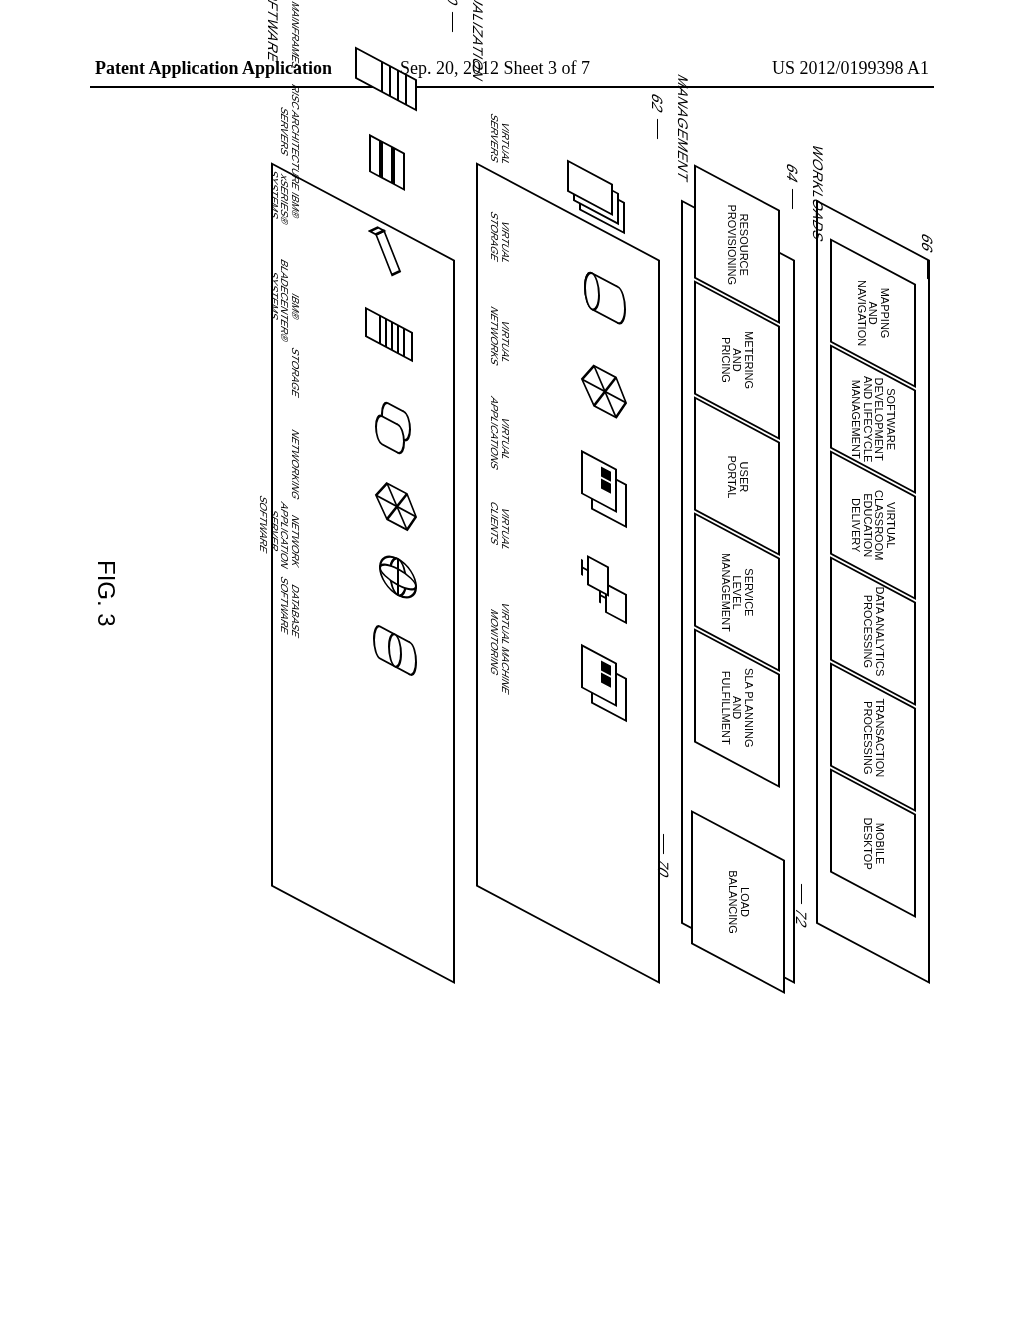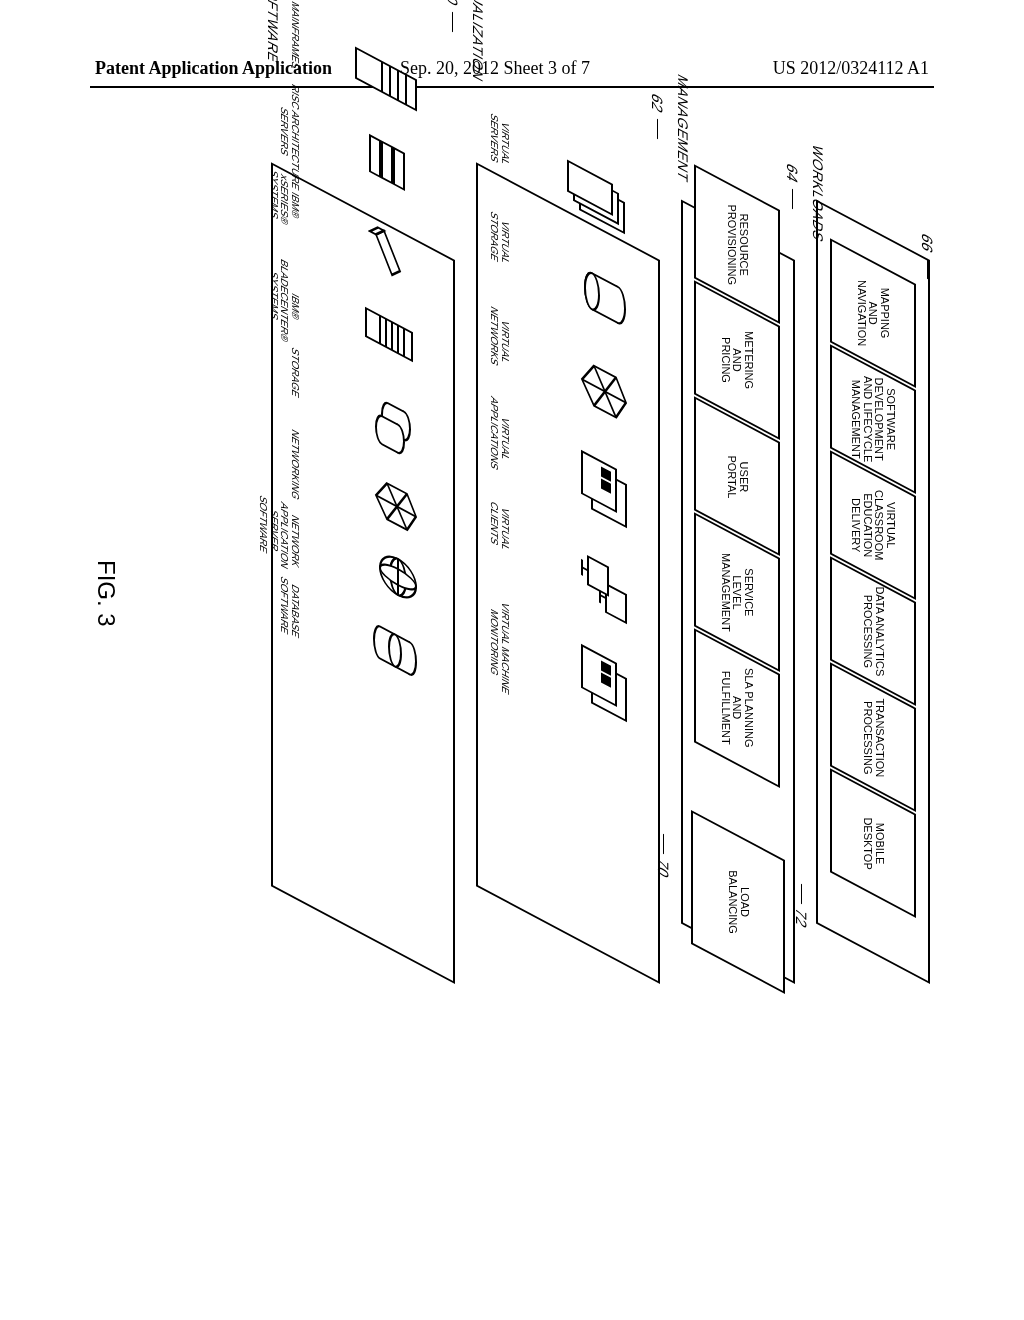--- a/index.html
+++ b/index.html
@@ -207,21 +207,21 @@
     font-family: Arial, Helvetica, sans-serif;
     font-size: 24px;
   }
 </style>
 </head>
 <body>
 
 <div class="hdr">
   <div class="left">Patent Application Application</div>
   <div class="mid">Sep. 20, 2012  Sheet 3 of 7</div>
-  <div class="right">US 2012/0324112 A1</div>
+  <div class="right">US 2012/0199398 A1</div>
 </div>
 <div class="hdr-line"></div>
 
 <div class="scene">
 
   <div id="lf-workloads" class="layer-frame"></div>
   <div id="lf-mgmt" class="layer-frame"></div>
   <div id="lf-virt" class="layer-frame"></div>
   <div id="lf-hw" class="layer-frame"></div>
 

